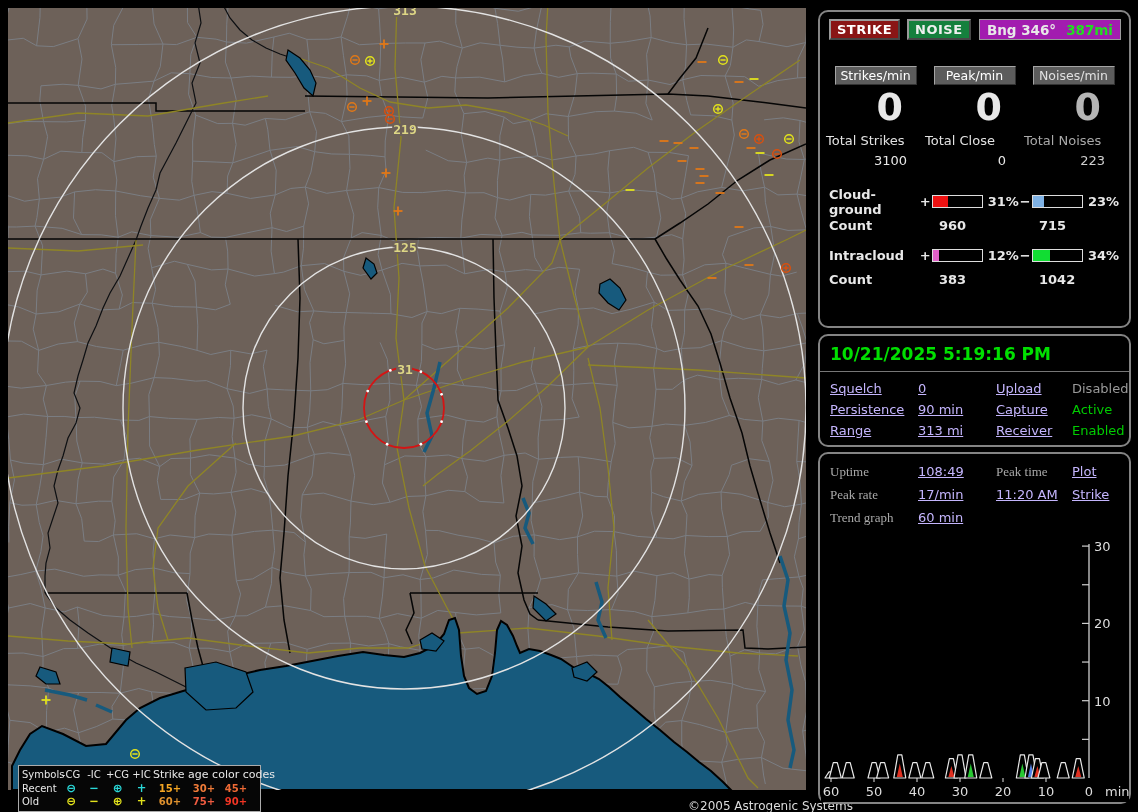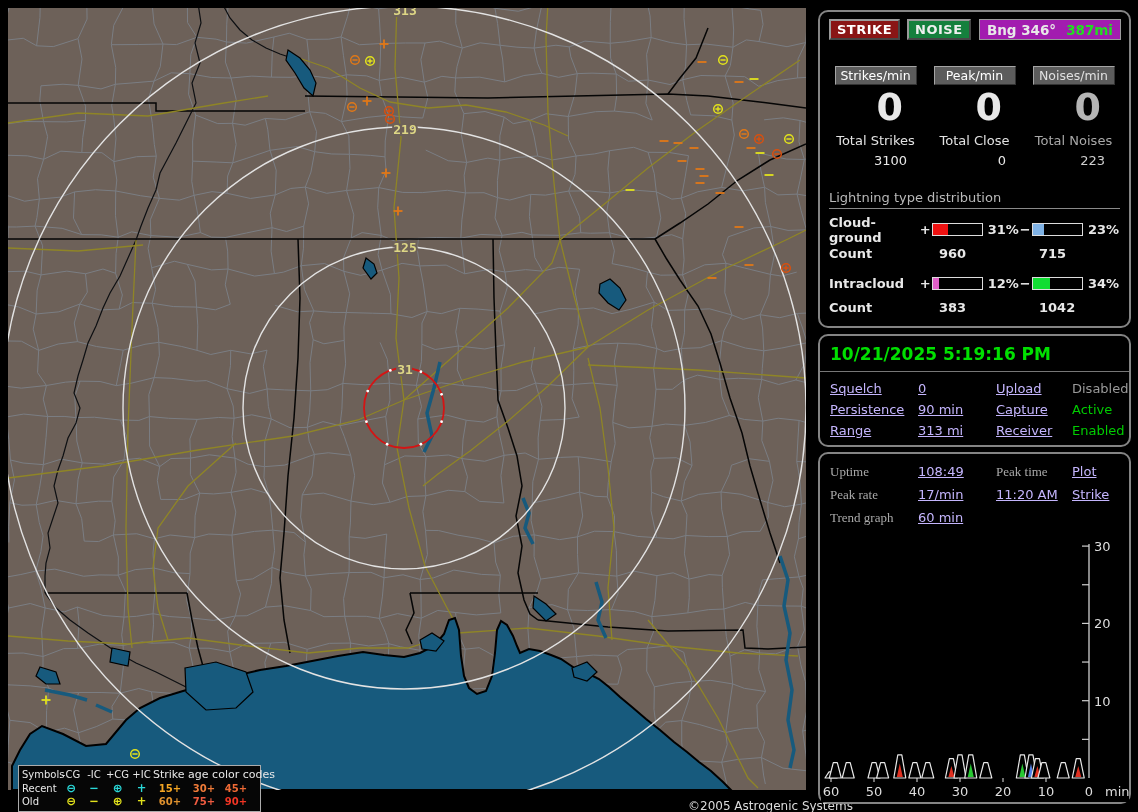--- a/index.html
+++ b/index.html
@@ -21,21 +21,21 @@
   .btn.noise{background:#15803d;color:#efefef;}
   .bng{margin-left:auto;background:#a21caf;border:1px solid #9a9a9a;height:19px;
        display:flex;align-items:center;padding:0 7px;font-size:13.5px;font-weight:bold;}
   .bng .dist-val{color:#22dd22;margin-left:10px;}
   .stat-cols{display:grid;grid-template-columns:1fr 1fr 1fr;margin-top:26px;padding:0 6px;}
   .stat-btn{background:#5c5c5c;color:#fff;font-size:12.5px;text-align:center;
             border-style:solid;border-width:1px;border-color:#a5a5a5 #333 #333 #a5a5a5;
             padding:1px 2px;width:82px;margin:0 auto;box-sizing:border-box;}
   .stat-val{font-size:38px;font-weight:bold;text-align:right;padding-right:22px;
             line-height:44px;height:46px;}
-  .stat-total-label{font-size:13px;text-align:center;color:#e2e2e2;margin-top:2px;}
+  .stat-total-label{font-size:13px;text-align:left;color:#e2e2e2;margin-top:2px;}
   .stat-total{font-size:13px;text-align:right;padding-right:18px;margin-top:5px;}
   .col-dim .stat-btn{color:#e0e0e0;}
   .col-dim .stat-val{color:#b5b5b5;}
   .col-dim .stat-total-label{color:#a9a9a9;}
   .col-dim .stat-total{color:#cfcfcf;}
   .dist{margin-top:22px;padding:0 9px;}
   .dist-title{color:#b9b9b9;font-size:13px;border-bottom:1px solid #8a8a8a;
               padding-bottom:3px;margin-bottom:9px;}
   .dist-row,.count-row{display:flex;align-items:center;font-size:13px;font-weight:bold;}
   .dist-row{height:23px;}
@@ -1249,21 +1249,20 @@
       <div class="stat-total">0</div>
     </div>
     <div class="stat-col col-dim">
       <div class="stat-btn">Noises/min</div>
       <div class="stat-val">0</div>
       <div class="stat-total-label">Total Noises</div>
       <div class="stat-total">223</div>
     </div>
   </div>
   <div class="dist">
-    <div class="dist-title">Lightning type distribution</div>
     <div class="dist-row">
       <span class="dl">Cloud-ground</span>
       <span class="sign">+</span>
       <span class="bar">
           <span class="fill" style="width: 31%; background: rgb(238, 17, 17);"></span>
         </span>
       <span class="pct">31%</span>
       <span class="sign">−</span>
       <span class="bar">
           <span class="fill" style="width: 23%; background: rgb(127, 178, 229);"></span>

